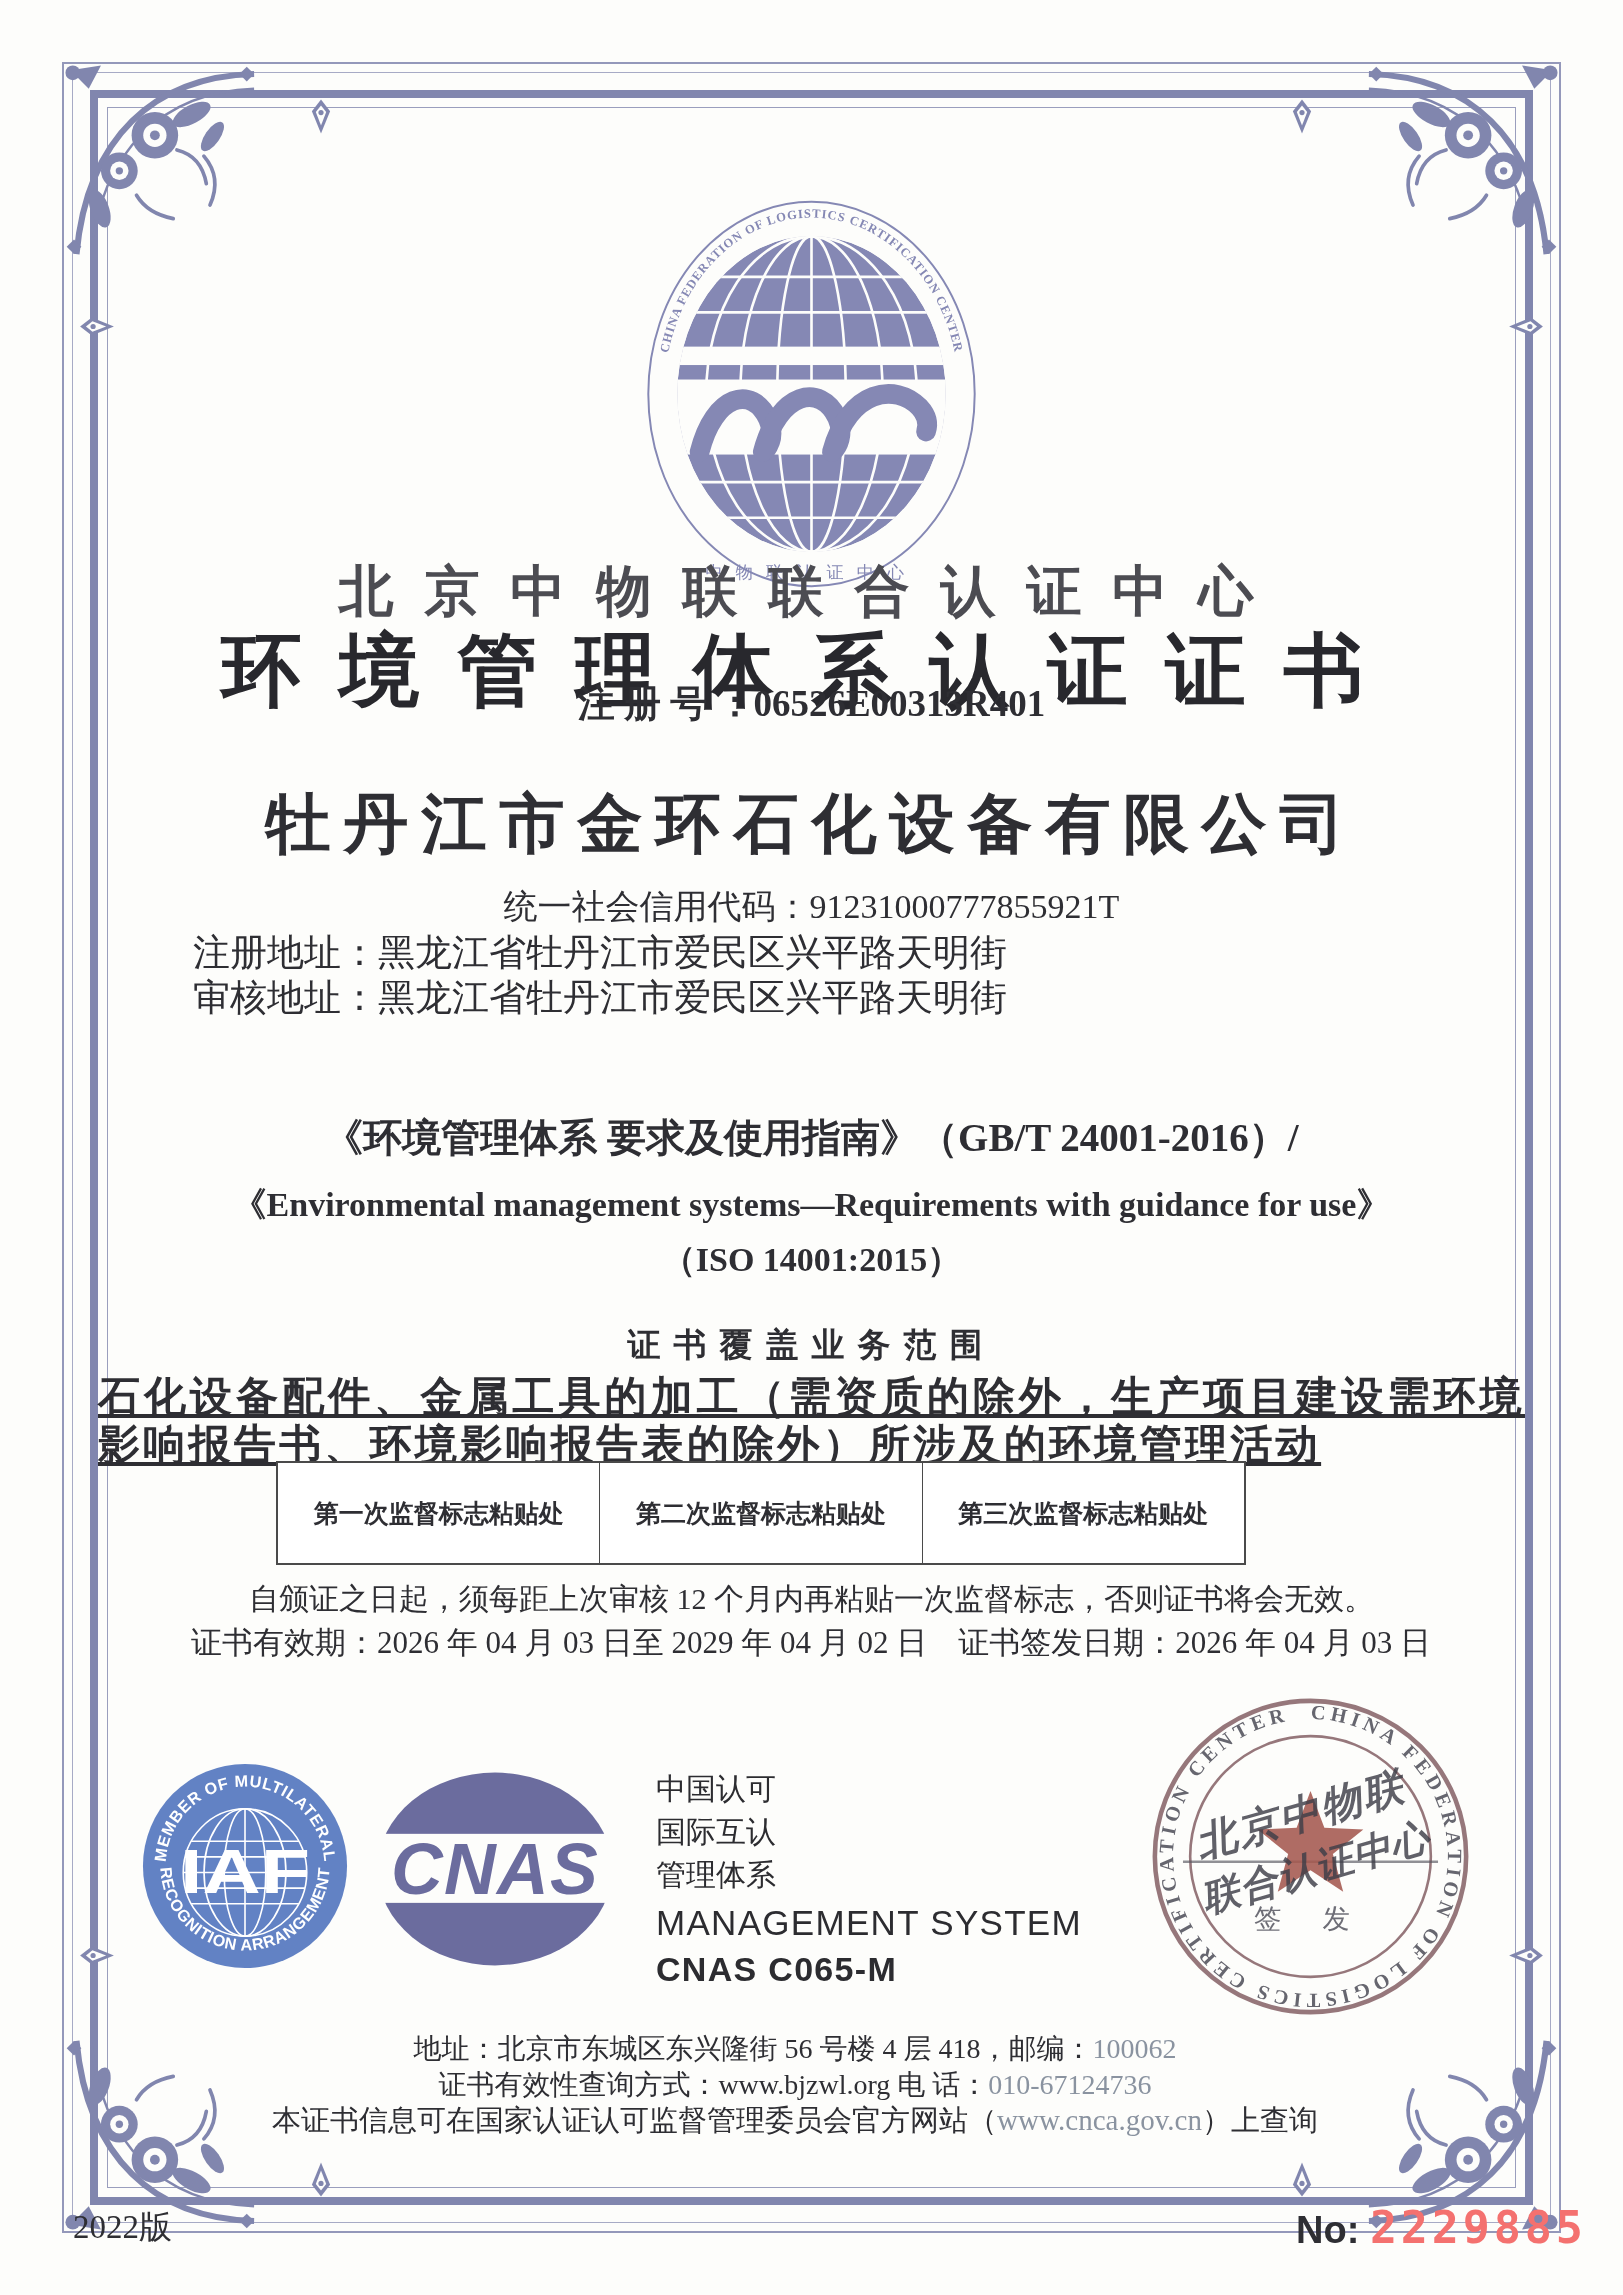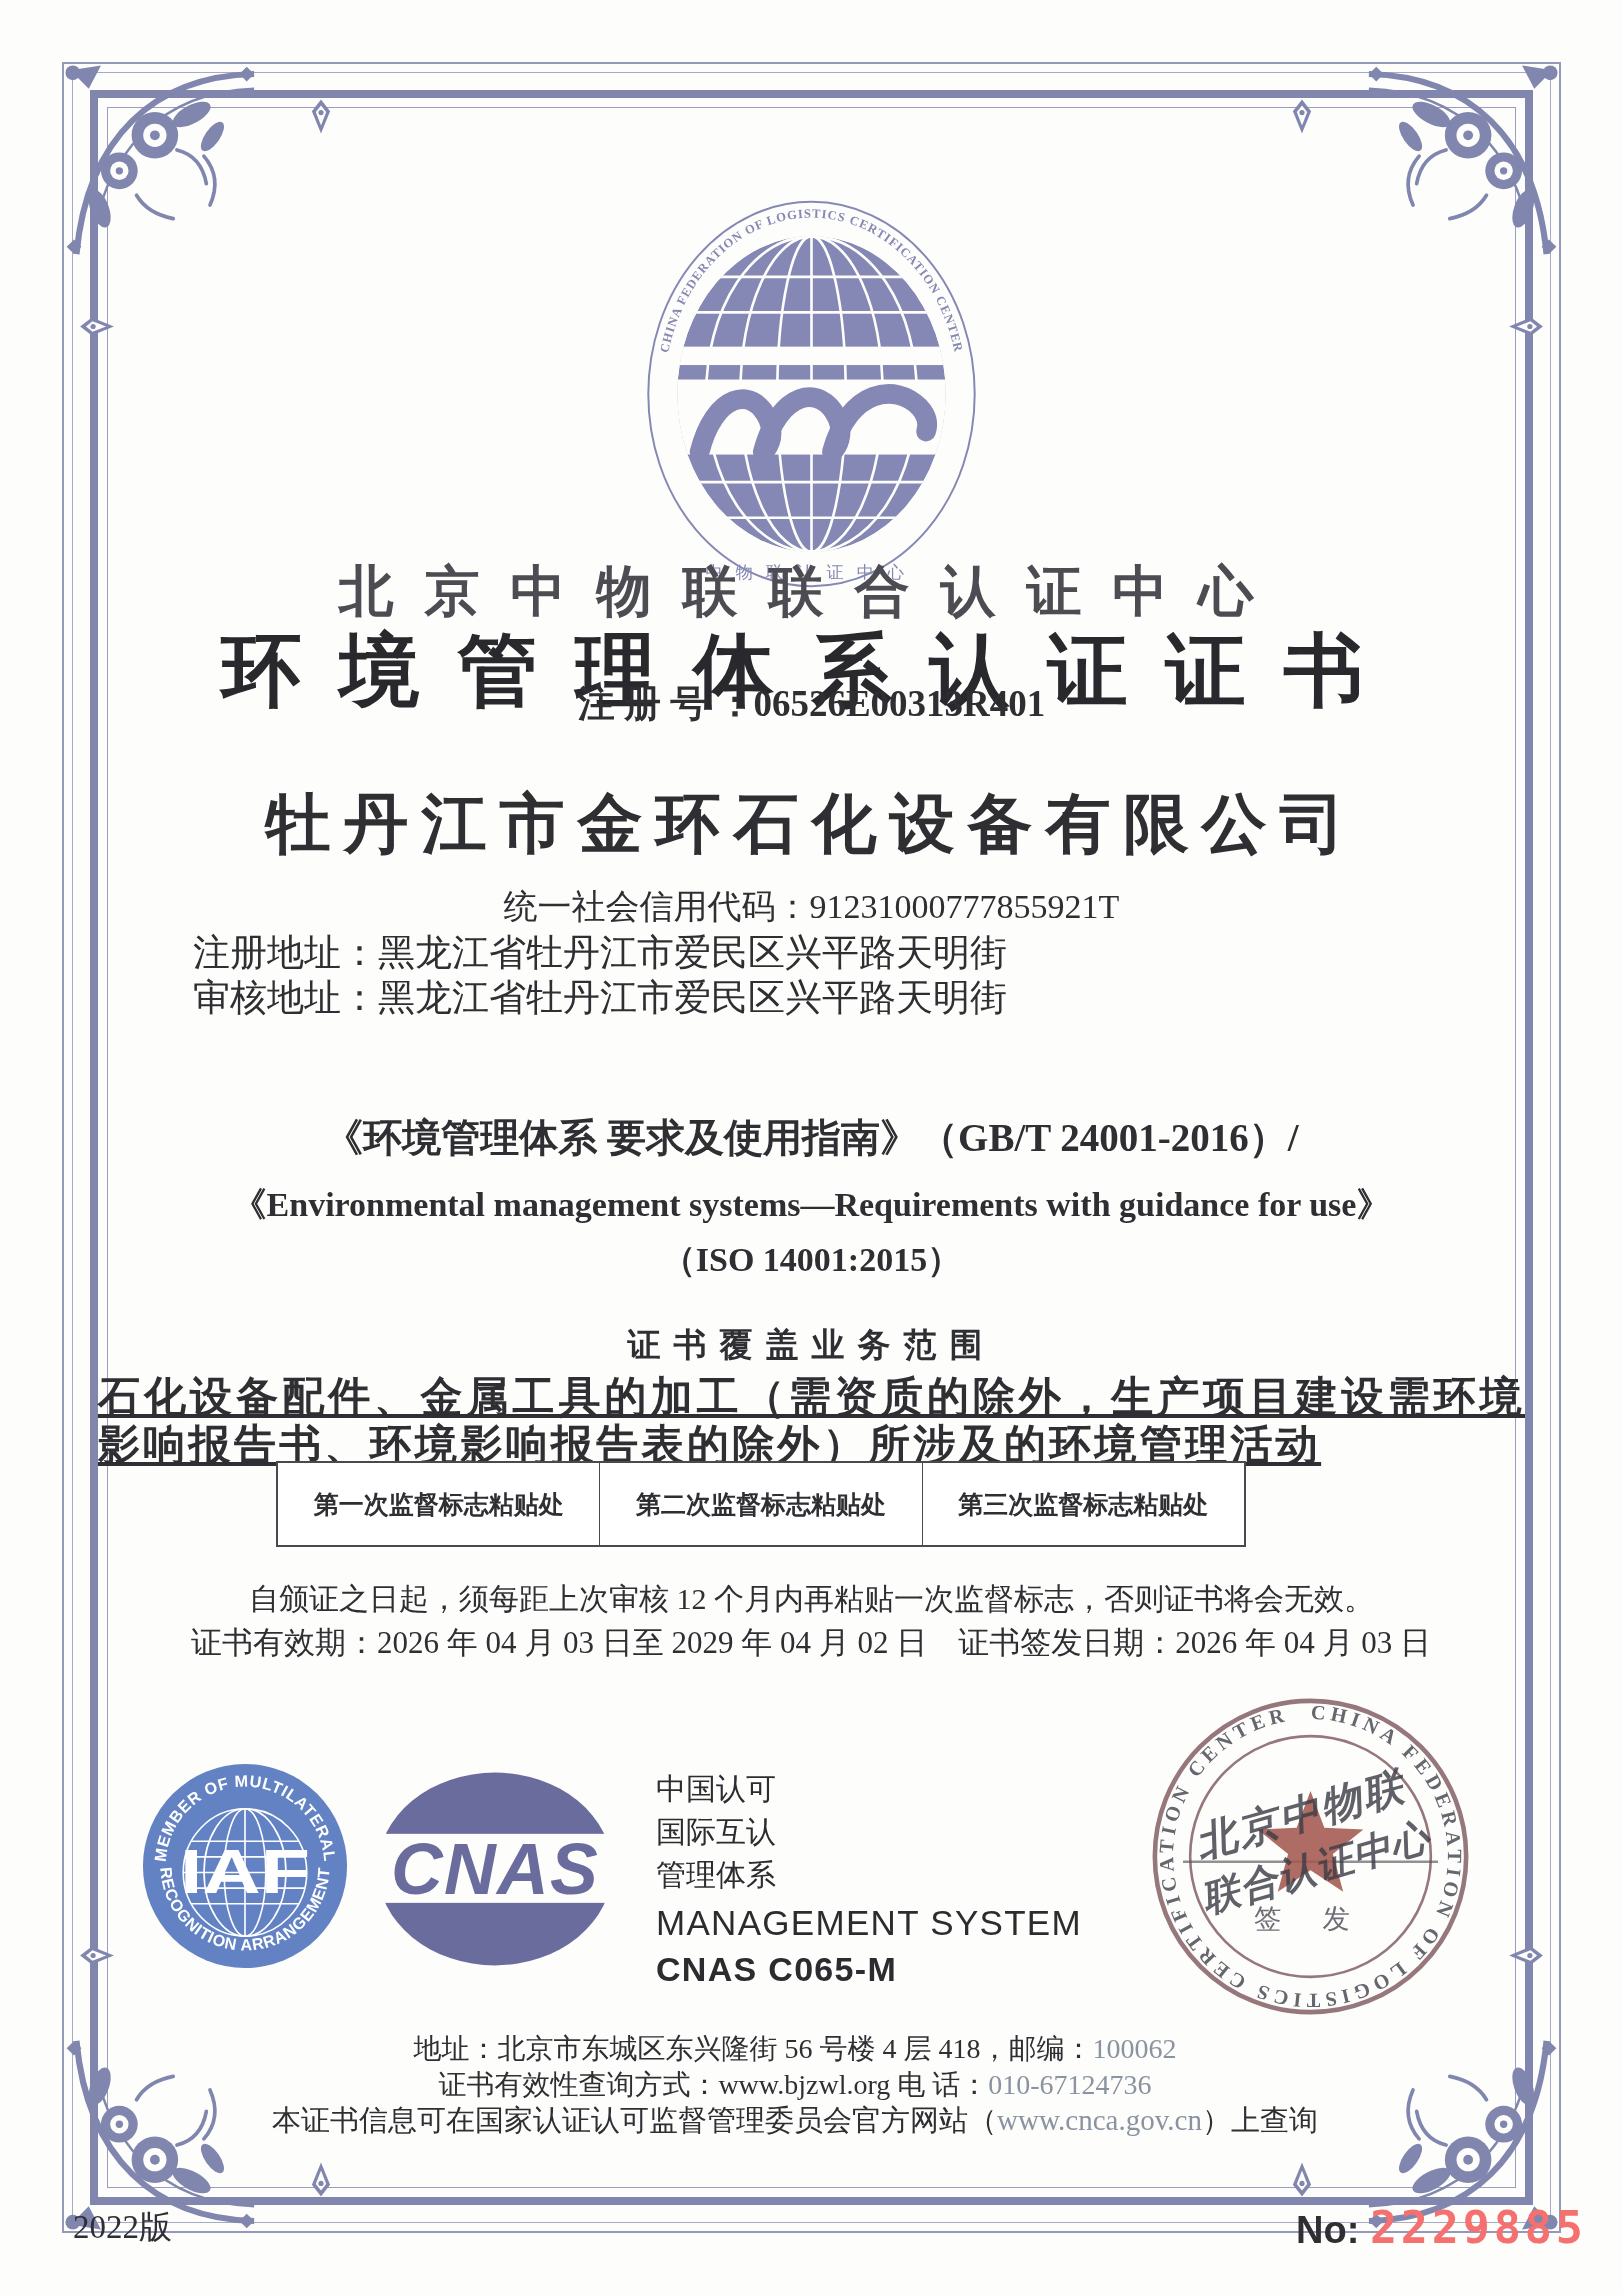--- a/index.html
+++ b/index.html
@@ -38,21 +38,21 @@
   .credit{top:884px;font-size:34px;}
   .addr{left:193px;font-size:37px;}
   .addr1{top:928px;}
   .addr2{top:973px;}
   .conform{top:1037px;font-size:33px;font-weight:bold;letter-spacing:13px;}
   .stdcn{top:1111px;font-size:39px;font-weight:bold;}
   .stden{top:1182px;font-size:34px;font-weight:bold;}
   .stdiso{top:1237px;font-size:34px;font-weight:bold;}
   .scopetitle{top:1323px;font-size:33px;font-weight:bold;letter-spacing:13px;}
   .scopetext{top:1373px;left:98px;width:1427px;font-size:42px;font-weight:600;letter-spacing:3.3px;text-align:justify;line-height:1.15;text-decoration:underline;}
-  .suptable{top:1461px;left:276px;width:970px;height:86px;display:flex;border:2px solid #4a4a4a;background:#fff;}
+  .suptable{top:1461px;left:276px;width:970px;height:104px;display:flex;border:2px solid #4a4a4a;background:#fff;}
   .supcell{flex:1;display:flex;align-items:center;justify-content:center;font-size:25px;font-weight:600;border-right:1.3px solid #4a4a4a;}
   .supcell:last-child{border-right:none;}
   .note{top:1579px;font-size:30px;}
   .datesrow{top:1622px;left:191px;width:1240px;display:flex;justify-content:space-between;font-size:31px;}
   
   .iaf{left:141px;top:1762px;width:208px;height:208px;}
   .cnas{left:368px;top:1771px;width:254px;height:196px;}
   .acctext{left:656px;top:1767px;font-size:30px;line-height:43px;font-family:"Liberation Sans","DejaVu Sans",sans-serif;color:#2c2c30;}
   .accsys{font-size:35px;letter-spacing:1.3px;margin-top:5.2px;}
   .acccnas{font-size:34px;font-weight:bold;letter-spacing:1.3px;margin-top:3.9px;}

